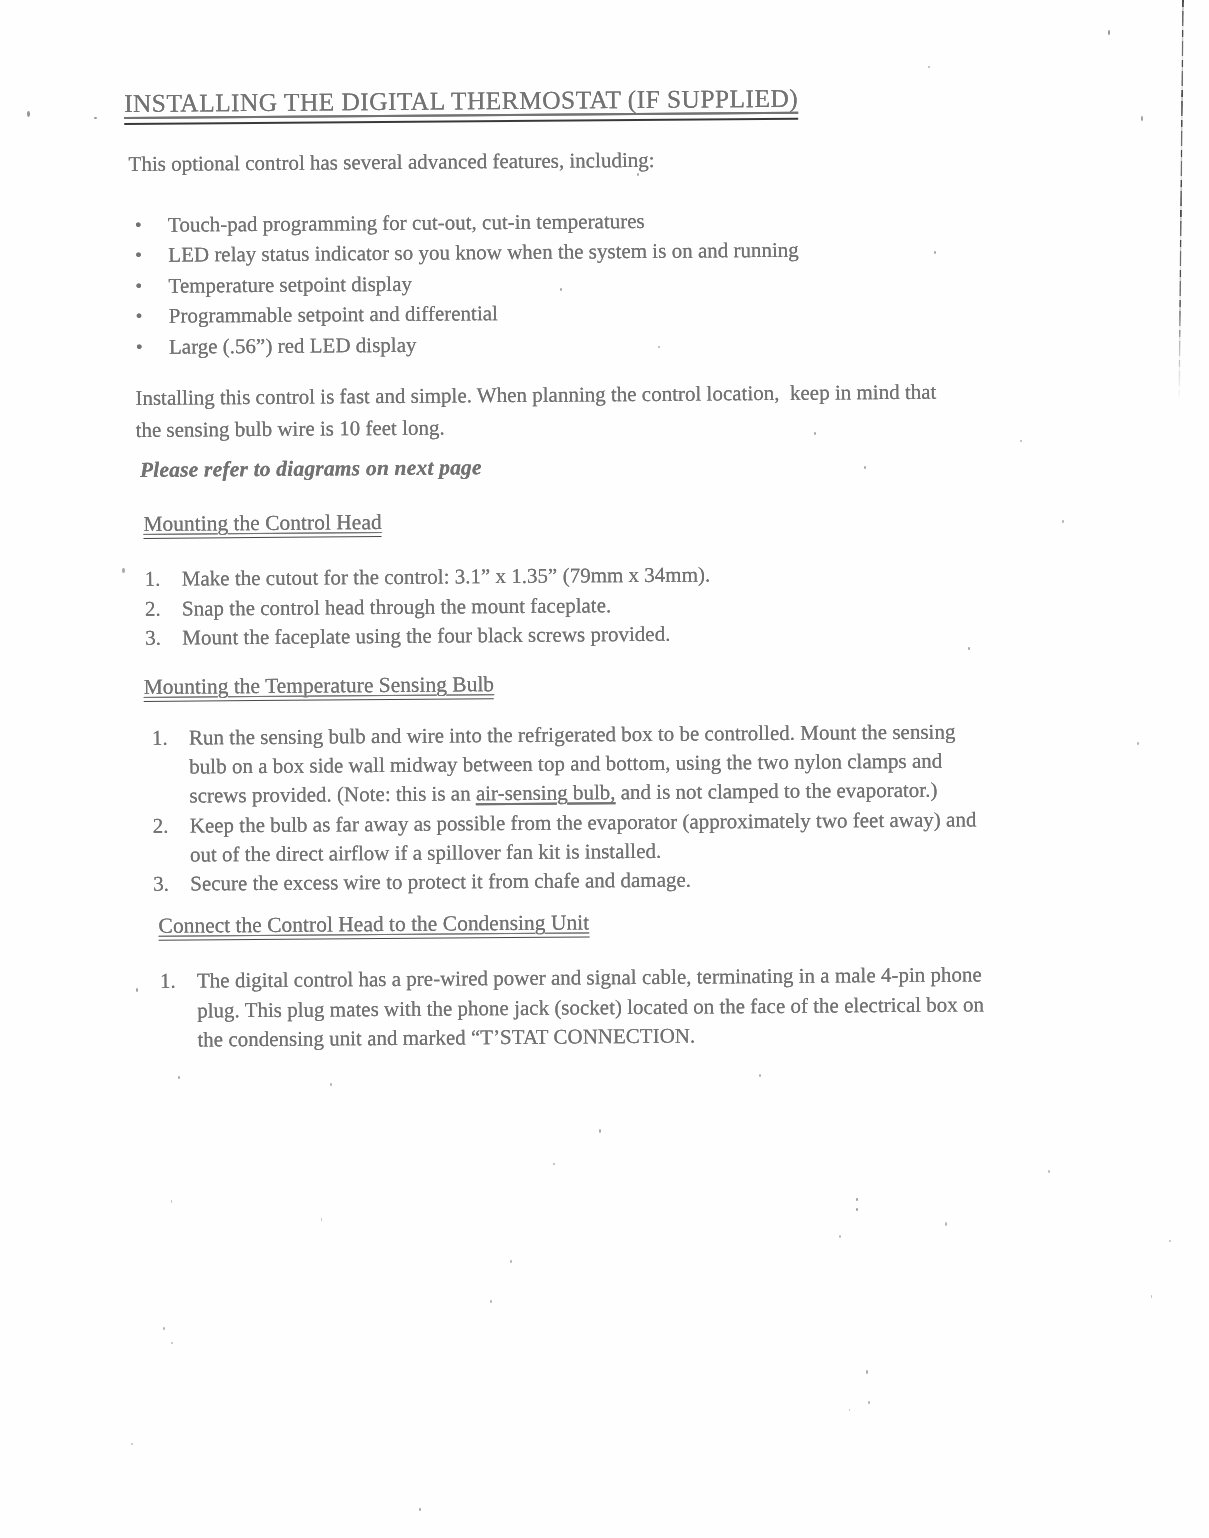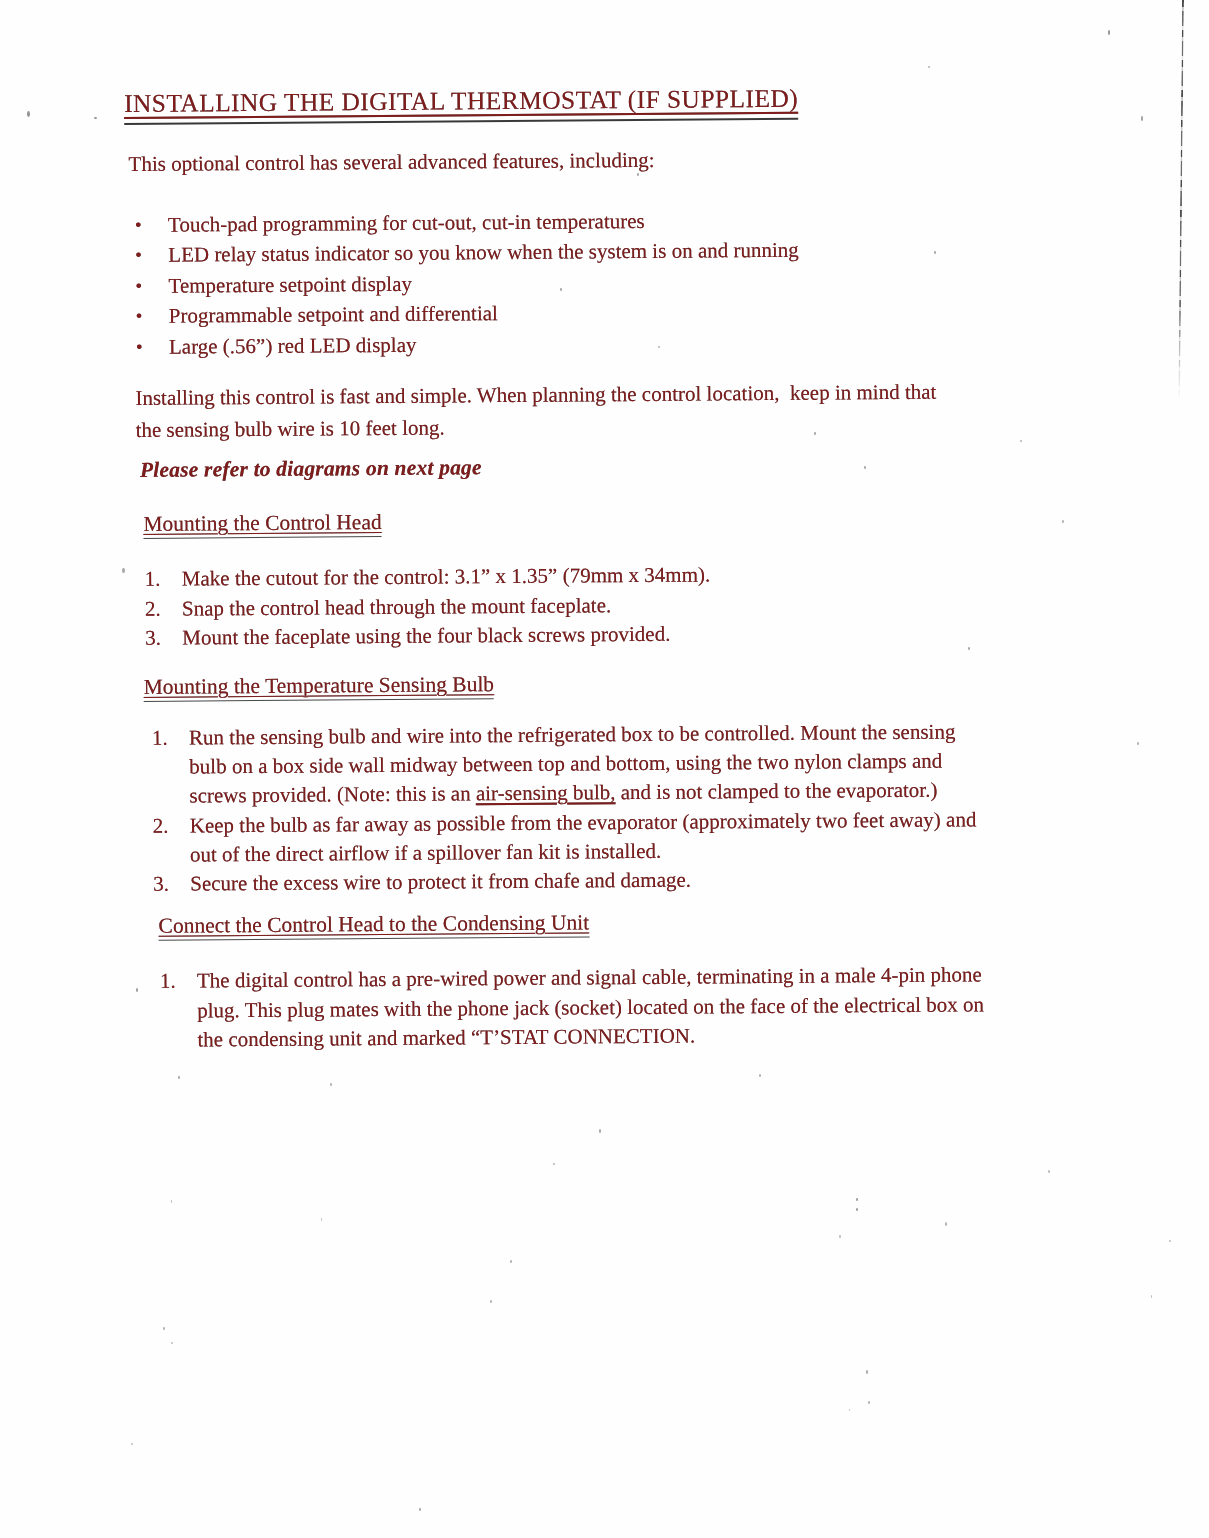--- a/index.html
+++ b/index.html
@@ -3,21 +3,21 @@
 <meta charset="utf-8">
 <style>
   html,body{margin:0;padding:0;background:#e8e8e8;}
   #scan-page{
     position:relative;
     width:1209px;height:1538px;
     margin:0 auto;
     background:#fefefe;
     overflow:hidden;
     font-family:"Liberation Serif","DejaVu Serif",serif;
-    color:#7f1d1d;
+    color:#737373;
   }
   #sheet{
     position:absolute;inset:0;
     transform:rotate(-0.45deg);
     transform-origin:127px 95px;
     text-shadow:0 0 0.6px rgba(25,25,25,0.65);
   }
   .abs{position:absolute;}
   .ln{white-space:pre;}
   .doc-title{

